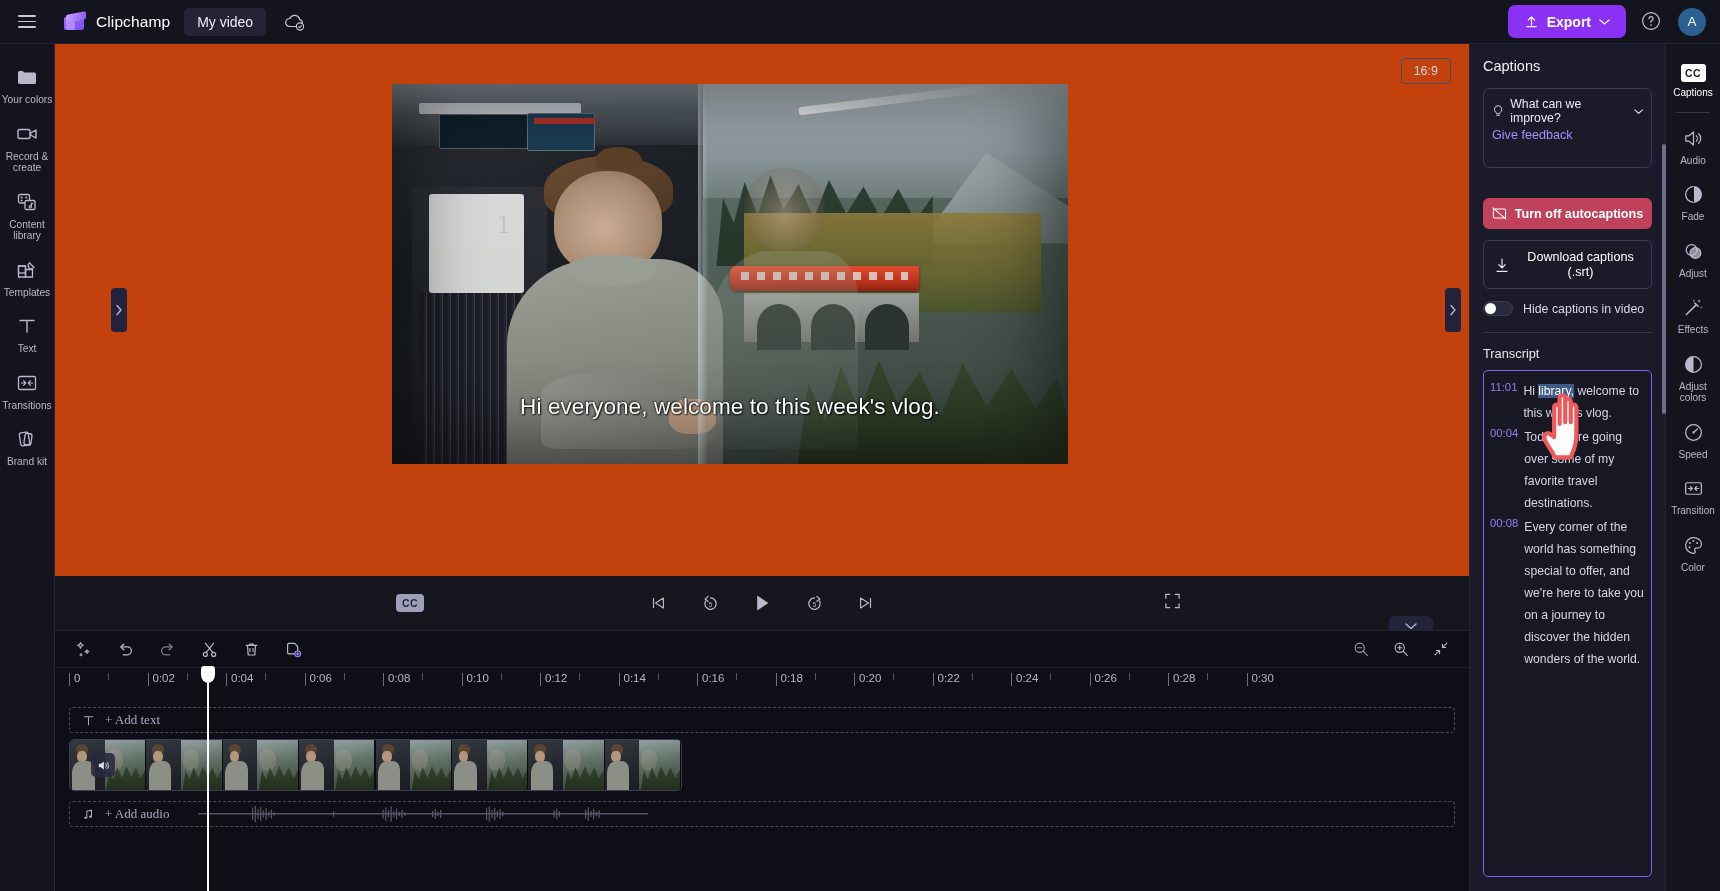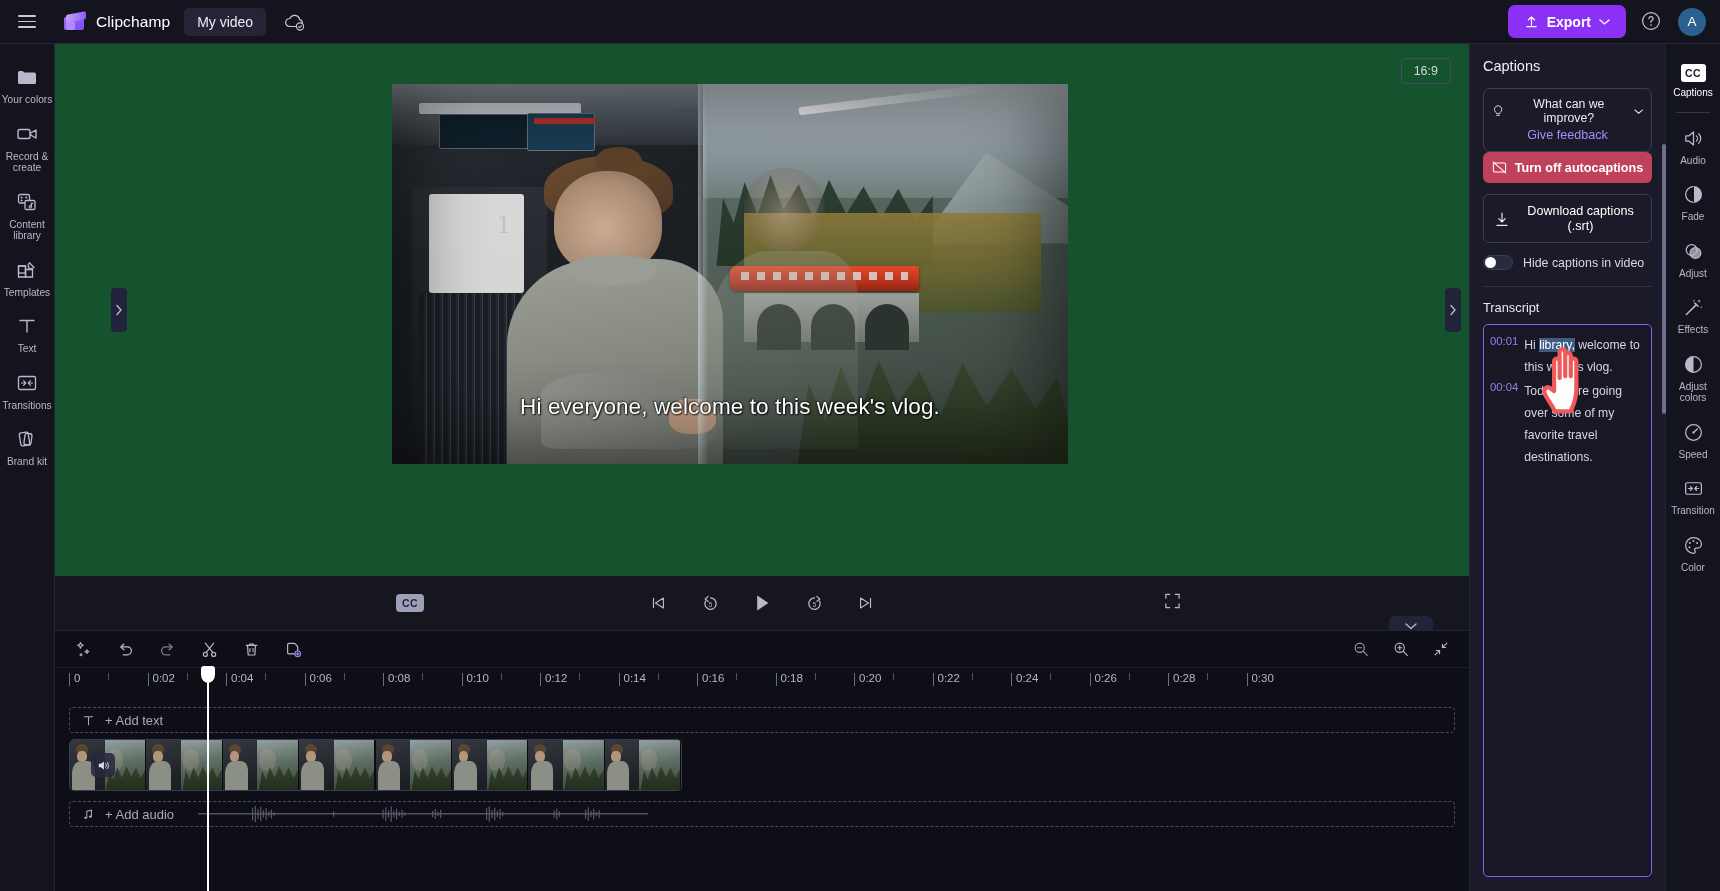--- a/index.html
+++ b/index.html
@@ -59,21 +59,21 @@
   .rail-item {
     width: 55px; padding: 7px 2px 9px; display: flex; flex-direction: column;
     align-items: center; gap: 5px; cursor: pointer;
   }
   .rail-item .lbl { font-size: 10.2px; color: #b8b8c8; text-align: center; line-height: 11.5px; }
   .rail-item svg { display:block; }
 
   
   .center { flex: 1; display: flex; flex-direction: column; min-width: 0; background: #16161f; }
   .preview-wrap {
-    flex: 1; position: relative; background: #14532d;
+    flex: 1; position: relative; background: #c2410c;
     display: flex; align-items: center; justify-content: center; min-height: 0;
   }
   .ratio-badge {
     position: absolute; top: 14px; right: 18px; border: 1px solid #4a4a63;
     border-radius: 4px; padding: 5px 12px; font-size: 12.5px; color: #d6d6e4; cursor: pointer;
   }
   .stage {
     position: absolute; left: 337px; top: 40px; width: 676px; height: 380px;
     background: #000; overflow: hidden;
   }
@@ -187,21 +187,21 @@
   .tl-ruler { height: 26px; position: relative; border-top: 1px solid #1d1d2b; }
   .tick { position:absolute; top:0; height:100%; }
   .tick .bar { position:absolute; left:0; top:5px; width:1px; height:13px; background:#6d6d86; }
   .tick .t { position:absolute; left:5px; top:4px; font-size: 11.5px; color:#b5b5c8; white-space:nowrap; }
   .tick.minor .bar { top: 5px; height: 7px; background:#4e4e66; }
   .tracks { position: relative; padding: 14px 0 0 0; height: 198px; }
   .track-row { height: 22px; margin: 0 14px 10px 14px; }
   .add-track {
     height: 26px; border: 1.2px dashed #4b4b63; border-radius: 4px;
     display:flex; align-items:center; gap:10px; padding: 0 12px;
-    font-size: 13px; color:#a9a9c0; cursor: pointer; position: relative; overflow:hidden;
+    font-size: 13px; color:#a9a9c0; cursor: pointer; position: relative; overflow:hidden;font-family:Liberation Serif, serif;
   }
   .clip-row { margin: 4px 14px 10px 14px; }
   .video-clip {
     width: 613px; height: 52px; border-radius: 5px; overflow: hidden;
     display:flex; position: relative; border: 1.5px solid #3b3b55;
   }
   .thumb { flex: 1; position: relative; overflow: hidden; border-right:1px solid rgba(0,0,0,.35); }
   .thumb .mini { position:absolute; inset:0; }
   .mini .m-int { position:absolute; left:0; top:0; width:46%; height:100%;
      background: linear-gradient(160deg,#343840,#191c21); }
@@ -234,22 +234,22 @@
     cursor: pointer; top: 50%; transform: translateY(-50%);
   }
 
   
   .rightpanel {
     width: 196px; min-width: 196px; background: #1a1a28; border-left: 1px solid #23233a;
     display:flex; flex-direction: column; padding: 14px 13px 0 13px; position: relative;
   }
   .rp-title { font-size: 14.5px; color: #f0f0f7; margin-bottom: 14px; }
   .feedback-box {
-    border: 1px solid #3c3c55; border-radius: 7px; padding: 8px 8px 9px;
-    text-align: center; margin-bottom: 0; cursor: pointer;
+    border: 1px solid #3c3c55; border-radius: 7px; padding: 8px 8px 25px;
+    margin-bottom: 30px; cursor: pointer;
   }
   .feedback-row { display:flex; align-items:center; justify-content:center; gap:6px; font-size: 12.3px; color:#eaeaf3; }
   .feedback-link { font-size: 12.6px; color:#a98bfb; margin-top: 3px; }
   .btn-red {
     background: #c0425a; border: none; border-radius: 6px; height: 31px; width: 100%;
     display:flex; align-items:center; justify-content:center; gap: 8px;
     color:#fff; font-size: 12.6px; font-weight: 700; cursor: pointer; margin-bottom: 11px;
   }
   .btn-outline {
     border: 1px solid #3c3c55; border-radius: 6px; min-height: 49px; width:100%;
@@ -887,26 +887,30 @@
             <div class="dot"></div>
           </div>
         <div class="toggle-lbl">Hide captions in video</div>
       </div>
 
       <div class="rp-divider"></div>
       <div class="rp-sub">Transcript</div>
 
       <div class="transcript-box">
         <div class="t-line">
-          <div class="t-time">00:01</div>
+          <div class="t-time">11:01</div>
           <div class="t-text">Hi <span class="hl">library,</span> welcome to this week's vlog.</div>
         </div>
         <div class="t-line">
           <div class="t-time">00:04</div>
           <div class="t-text">Today we're going over some of my favorite travel destinations.</div>
+        </div>
+        <div class="t-line">
+          <div class="t-time">00:08</div>
+          <div class="t-text">Every corner of the world has something special to offer, and we're here to take you on a journey to discover the hidden wonders of the world.</div>
         </div>
 
         <svg class="cursor-hand" viewBox="0 0 60 84">
           <path d="M16 78c-4-8-9-14-11-19-2-5 2-9 6-6l4 3V24c0-4 6-4 6 0v18V14c0-4 6-4 6 0v26V18c0-4 6-4 6 0v22V24c0-4 6-4 6 0v30c0 12-4 18-6 24H16Z" fill="#fdfdfd" stroke="#f0595a" stroke-width="4.5" stroke-linejoin="round"></path>
         </svg>
       </div>
     </div>
 
     <div class="iconrail">
       <div class="scroll-indicator"></div>

